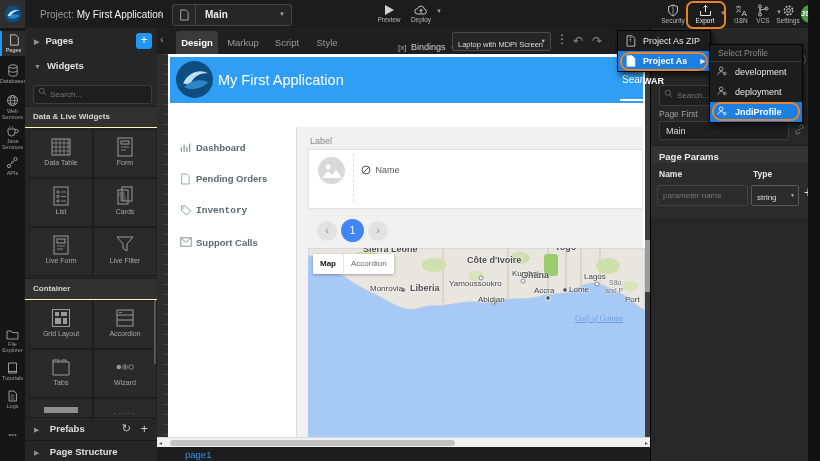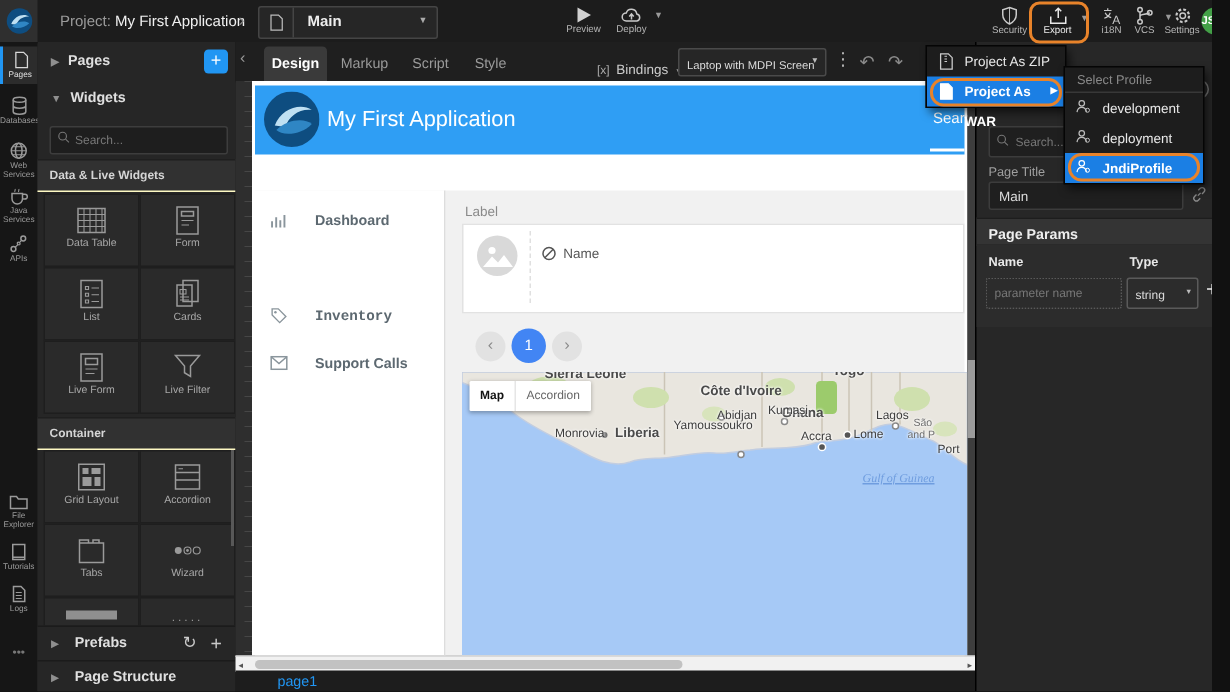--- a/index.html
+++ b/index.html
@@ -31,21 +31,21 @@
   .dk-input::placeholder{color:#777;}
   
   #cv-toolbar{position:absolute;left:157px;top:28px;width:493px;height:26px;background:#1f1f1f;border-bottom:1px solid #0d0d0d;}
   .cv-tab{position:absolute;top:3px;height:23px;line-height:23px;text-align:center;font-size:9.5px;color:#9a9a9a;}
   .cv-tab.active{background:#3a3a3a;border-radius:3px 3px 0 0;color:#fff;font-weight:bold;}
   
   #ruler{position:absolute;left:157px;top:54px;width:11px;height:383px;background:#2e2e2e;
     background-image:repeating-linear-gradient(to bottom,#464646 0 1px,transparent 1px 10px);background-position:6px 0;background-size:5px 100%;background-repeat:repeat-y;}
   #canvas{position:absolute;left:168px;top:54px;width:477px;height:383px;background:#ffffff;overflow:hidden;}
   .cv-menu-item{position:absolute;left:0;width:126px;height:20px;}
-  .cv-menu-item .mi-label{position:absolute;left:40px;top:3px;font-size:9.5px;color:#5c6870;font-weight:bold;}
+  .cv-menu-item .mi-label{position:absolute;left:26px;top:3px;font-size:9.5px;color:#5c6870;font-weight:bold;}
   .cv-menu-item svg{position:absolute;left:10px;top:3px;}
   .pg-circle{position:absolute;border-radius:50%;background:#e2e2e2;color:#8a8a8a;text-align:center;}
   #map{position:absolute;left:140px;top:194px;width:337px;height:189px;overflow:hidden;background:#a6c9f6;}
   .map-lbl{position:absolute;white-space:nowrap;color:#454545;text-shadow:0 0 2px #fff,0 0 2px #fff;}
   .map-country{font-weight:bold;font-size:9px;color:#4a4a4a;}
   .map-city{font-size:8px;color:#3c3c3c;}
   .map-small{font-size:7px;color:#6e6e6e;}
   .map-water{font-size:8px;font-style:italic;color:#6f9ddf;font-family:"Liberation Serif",serif;text-shadow:none;text-decoration:underline;}
   
   #vscroll{position:absolute;left:645px;top:54px;width:5px;height:383px;background:#3d3d3d;}
@@ -370,20 +370,26 @@
 
 
     <div class="abs" style="left:2px;top:73px;width:473px;height:310px;background:#f1f1f1;"></div>
 
     <div class="abs" style="left:2px;top:73px;width:126px;height:310px;background:#fff;border-right:1px solid #ddd;">
       <div class="cv-menu-item" style="top:12px;">
         <svg width="11" height="11" viewBox="0 0 12 12">
           <path d="M1.5 10.5V6M4.5 10.5V3M7.5 10.5V5.2M10.5 10.5V1.5" stroke="#8a959c" stroke-width="1.4" fill="none"></path>
         </svg>
         <span class="mi-label">Dashboard</span>
+      </div>
+      <div class="cv-menu-item" style="top:43px;">
+        <svg width="10" height="12" viewBox="0 0 12 14">
+          <path d="M2 1h6l3 3v9H2z" fill="none" stroke="#8a959c"></path>
+        </svg>
+        <span class="mi-label">Pending Orders</span>
       </div>
       <div class="cv-menu-item" style="top:75px;font-family:Liberation Mono, monospace;">
         <svg width="12" height="11" viewBox="0 0 12 12">
           <path d="M1 1h4.5L11 6.5 6.5 11 1 5.5z" fill="none" stroke="#8a959c"></path>
             <circle cx="3.4" cy="3.4" r=".9" fill="#8a959c"></circle>
         </svg>
         <span class="mi-label">Inventory</span>
       </div>
       <div class="cv-menu-item" style="top:107px;">
         <svg width="12" height="10" viewBox="0 0 12 10">
@@ -439,21 +445,21 @@
         <circle cx="257" cy="42" r="2.4" fill="#555" stroke="#fff"></circle>
         <circle cx="289" cy="36" r="2" fill="#fff" stroke="#888"></circle>
       </svg>
       <div class="map-lbl map-country" style="left:55px;top:-4px;">Sierra Leone</div>
       <div class="map-lbl map-country" style="left:159px;top:7px;">Côte d'Ivoire</div>
       <div class="map-lbl map-country" style="left:213px;top:22px;">Ghana</div>
       <div class="map-lbl map-country" style="left:247px;top:-6px;">Togo</div>
       <div class="map-lbl map-country" style="left:102px;top:35px;">Liberia</div>
       <div class="map-lbl map-city" style="left:62px;top:36px;">Monrovia</div>
       <div class="map-lbl map-city" style="left:141px;top:31px;">Yamoussoukro</div>
-      <div class="map-lbl map-city" style="left:170px;top:24px;">Abidjan</div>
+      <div class="map-lbl map-city" style="left:170px;top:47px;">Abidjan</div>
       <div class="map-lbl map-city" style="left:204px;top:21px;">Kumasi</div>
       <div class="map-lbl map-city" style="left:226px;top:38px;">Accra</div>
       <div class="map-lbl map-city" style="left:261px;top:37px;">Lome</div>
       <div class="map-lbl map-city" style="left:276px;top:24px;">Lagos</div>
       <div class="map-lbl map-city" style="left:317px;top:47px;">Port</div>
       <div class="map-lbl map-small" style="left:301px;top:31px;">São</div>
       <div class="map-lbl map-small" style="left:297px;top:39px;">and P</div>
       <div class="map-lbl map-water" style="left:267px;top:66px;">Gulf of Guinea</div>
 
       <div class="abs" style="left:5px;top:6px;height:20px;background:#fff;box-shadow:0 1px 3px rgba(0,0,0,.3);border-radius:1px;display:flex;">
@@ -479,21 +485,21 @@
   <div id="rightpanel">
     <div class="abs" style="left:32px;top:5px;color:#e0e0e0;font-size:10px;">page1</div>
     <div class="abs" style="left:142px;top:25px;width:11px;height:11px;border:1.5px solid #7a7a7a;border-radius:50%;"></div>
     <div class="abs" style="left:8px;top:56px;">
       <svg class="abs" style="left:5px;top:5px;z-index:2;" width="9" height="9" viewBox="0 0 12 12">
         <circle cx="5" cy="5" r="3.4" fill="none" stroke="#777"></circle>
           <path d="M7.6 7.6l3 3" stroke="#777"></path>
       </svg>
       <input class="dk-input" style="width: 114px; height: 17px; padding-left: 17px; font-size: 8px; background: rgb(31, 31, 31); border: 1px solid rgb(60, 60, 60);" placeholder="Search...">
     </div>
-    <div class="abs" style="left:8px;top:81px;color:#a0a0a0;font-size:8.5px;">Page Title</div>
+    <div class="abs" style="left:8px;top:81px;color:#a0a0a0;font-size:8.5px;">Page First</div>
     <input class="dk-input" style="position: absolute; left: 8px; top: 93px; width: 120px; height: 15px; padding-left: 6px; font-size: 9px; background: rgb(31, 31, 31); border: 1px solid rgb(60, 60, 60);" value="Main">
     <svg class="abs" style="left:143px;top:96px;" width="11" height="11" viewBox="0 0 12 12">
       <path d="M5 7l2-2M4 6.2L2.6 7.6a1.9 1.9 0 0 0 2.7 2.7L6.7 8.9M8 5.8l1.4-1.4a1.9 1.9 0 0 0-2.7-2.7L5.3 3.1" fill="none" stroke="#8a8a8a"></path>
     </svg>
 
     <div class="abs" style="left:0;top:117px;width:170px;height:17px;background:#343434;border-top:1px solid #1d1d1d;border-bottom:1px solid #1d1d1d;">
       <span style="margin-left:8px;color:#eee;font-size:9.5px;font-weight:bold;line-height:17px;">Page Params</span>
     </div>
     <div class="abs" style="left:0;top:135px;width:170px;height:55px;background:#2c2c2c;">
       <div class="abs" style="left:8px;top:6px;color:#e8e8e8;font-size:8.5px;font-weight:bold;">Name</div>

